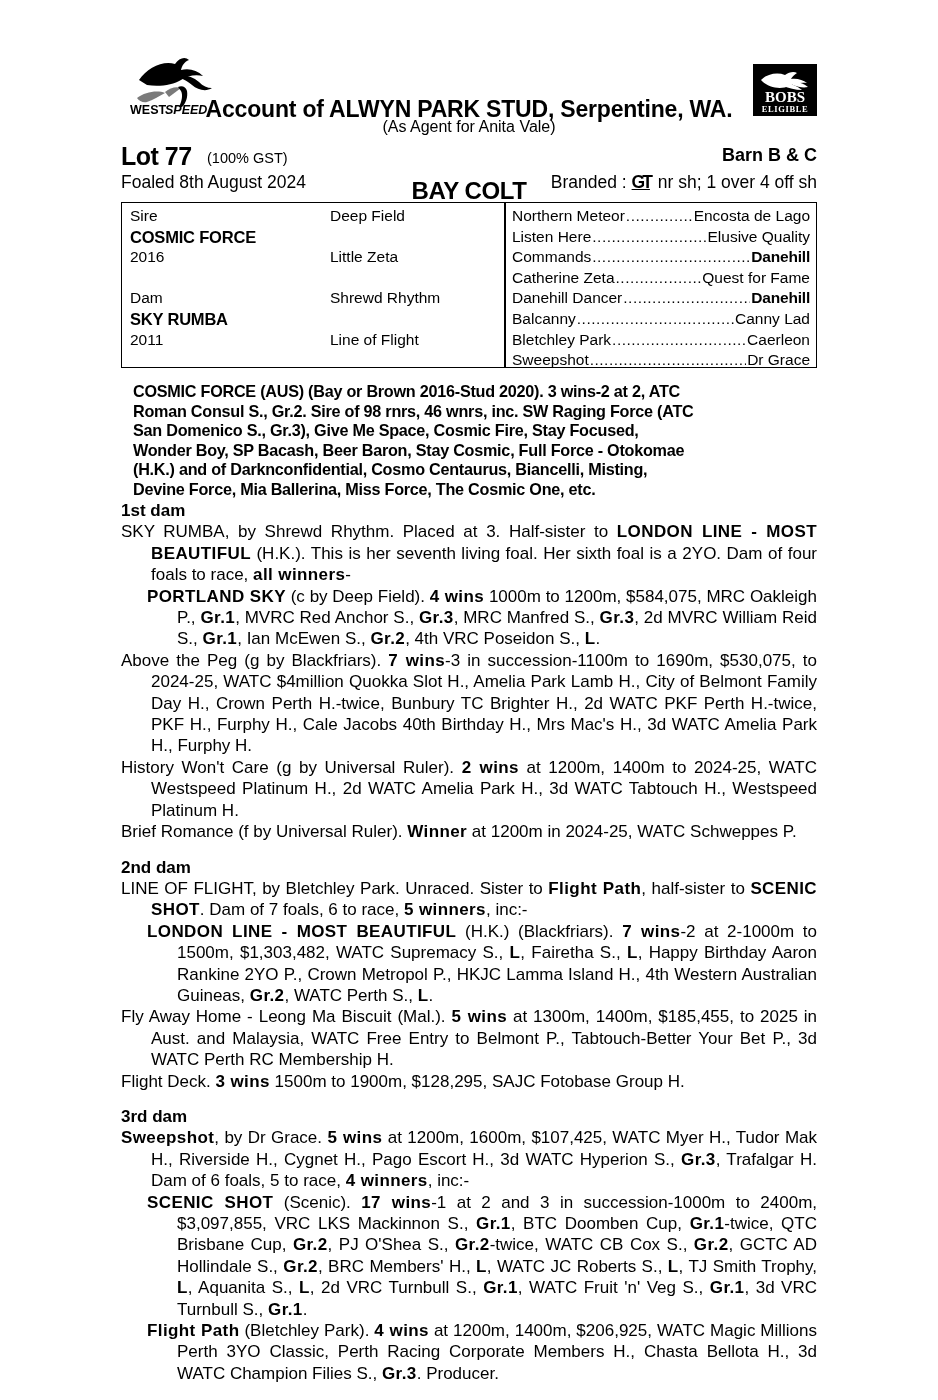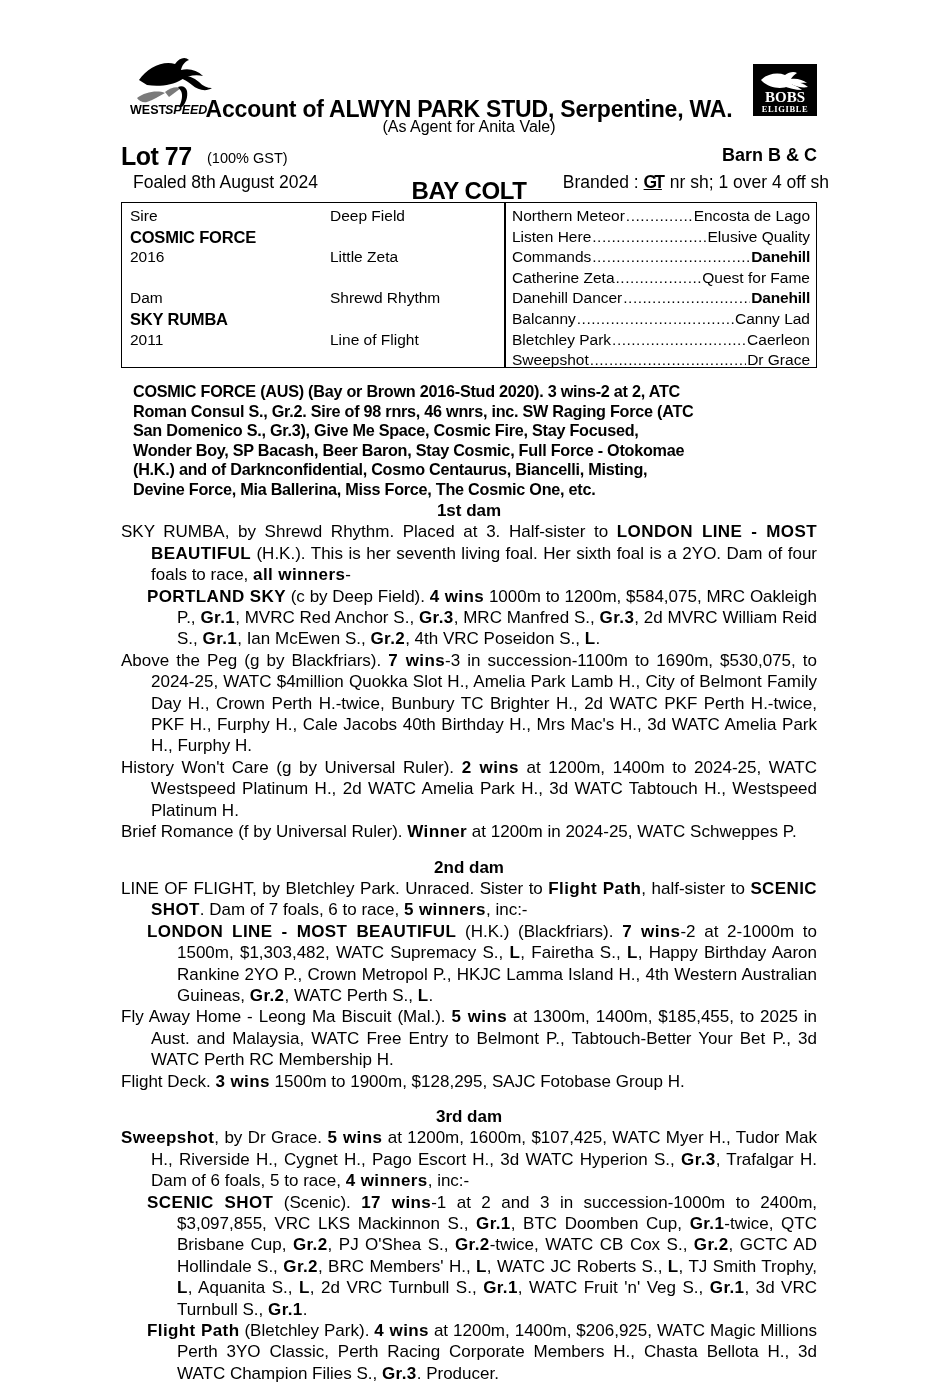--- a/index.html
+++ b/index.html
@@ -102,21 +102,21 @@
   }
   .barn {
     position: absolute;
     right: 0; top: 3px;
     font-size: 18px;
     font-weight: bold;
   }
 
   .row-foaled {
     position: absolute;
-    left: 12px;
+    left: 0;
     top: 124px;
     width: 696px;
     height: 24px;
   }
   .foaled {
     position: absolute;
     left: 0; top: 0;
     font-size: 17.5px;
   }
   .branded {
@@ -220,21 +220,20 @@
     top: 500px;
     width: 696px;
     font-size: 17px;
     line-height: 21.4px;
   }
   .dam-heading {
     font-weight: bold;
     font-size: 17px;
     margin-top: 14px;
     margin-bottom: 0px;
-    text-align: center;
   }
   .dam-heading.first { margin-top: 0; }
   .para {
     text-align: justify;
     text-indent: 0;
     padding-left: 30px;
     text-indent: -30px;
   }
   .para.sub {
     padding-left: 56px;

